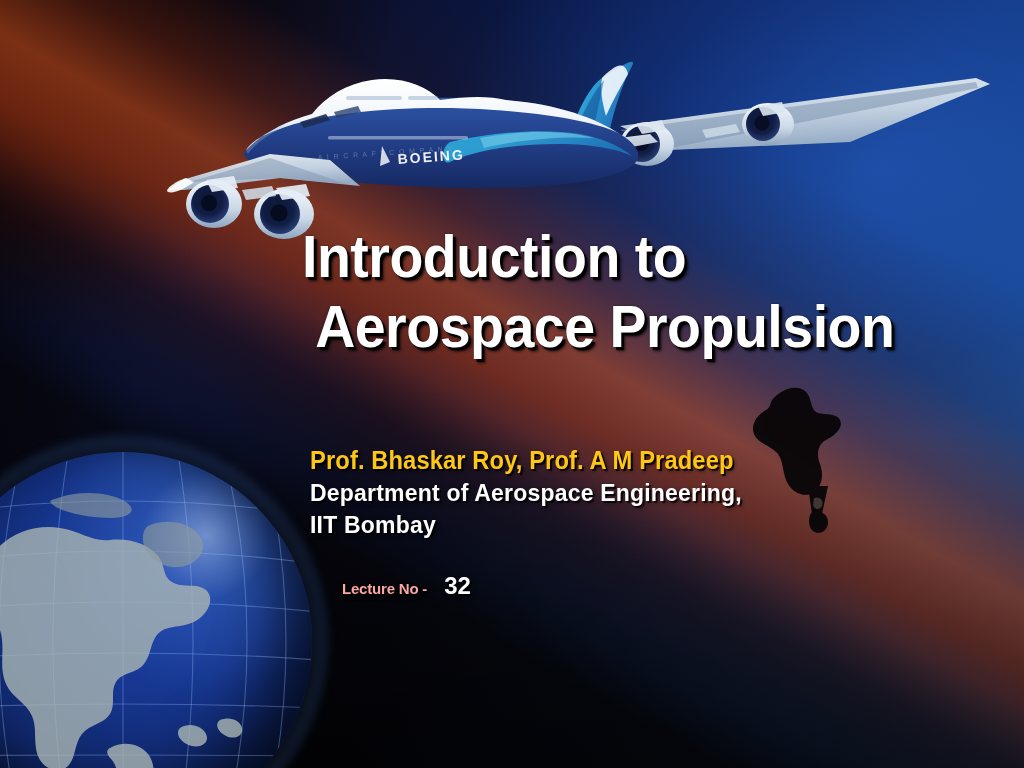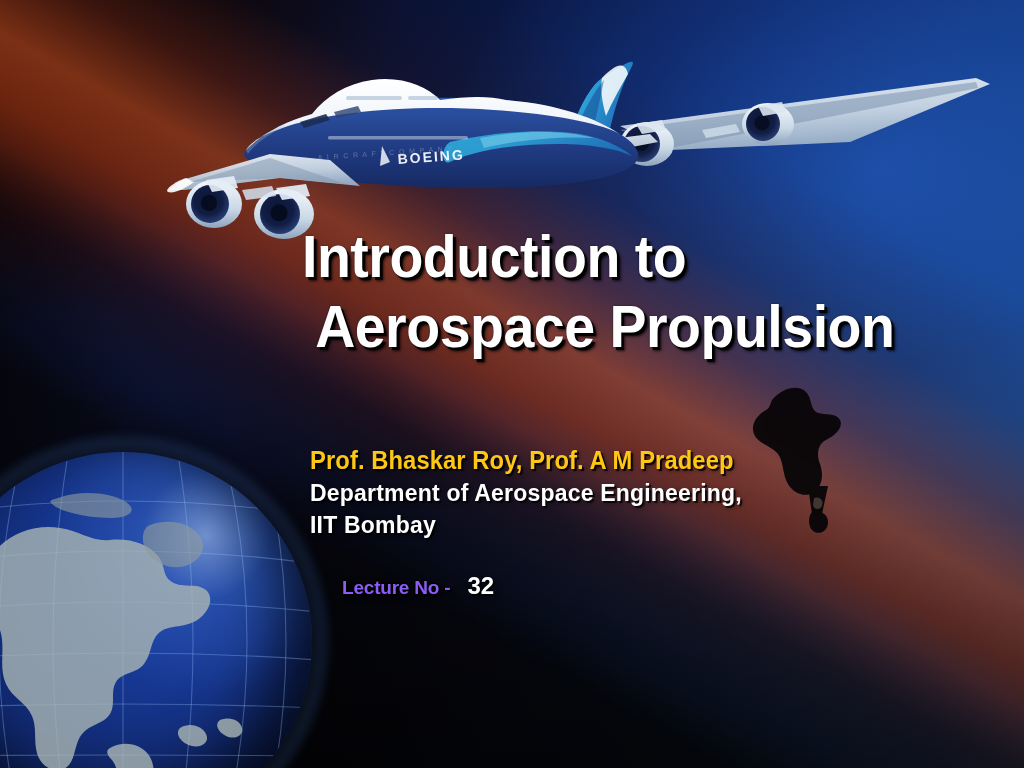--- a/index.html
+++ b/index.html
@@ -213,23 +213,23 @@
   }
 
   #lecture-block {
     position: absolute;
     left: 311px;
     top: 572px;
     display: flex;
     align-items: baseline;
   }
   .lecture-label {
-    color: #8b5cf6;
+    color: #fca5a5;
     font-weight: bold;
-    font-size: 19px;
+    font-size: 15px;
     letter-spacing: -0.2px;
     white-space: nowrap;
     text-shadow:
       -1px -1px 0 rgba(0,0,0,0.9),
        1px -1px 0 rgba(0,0,0,0.9),
       -1px  1px 0 rgba(0,0,0,0.9),
        2px  2px 0 rgba(0,0,0,0.9),
        3px  3px 4px rgba(0,0,0,0.7);
     padding-left: 31px;
   }

